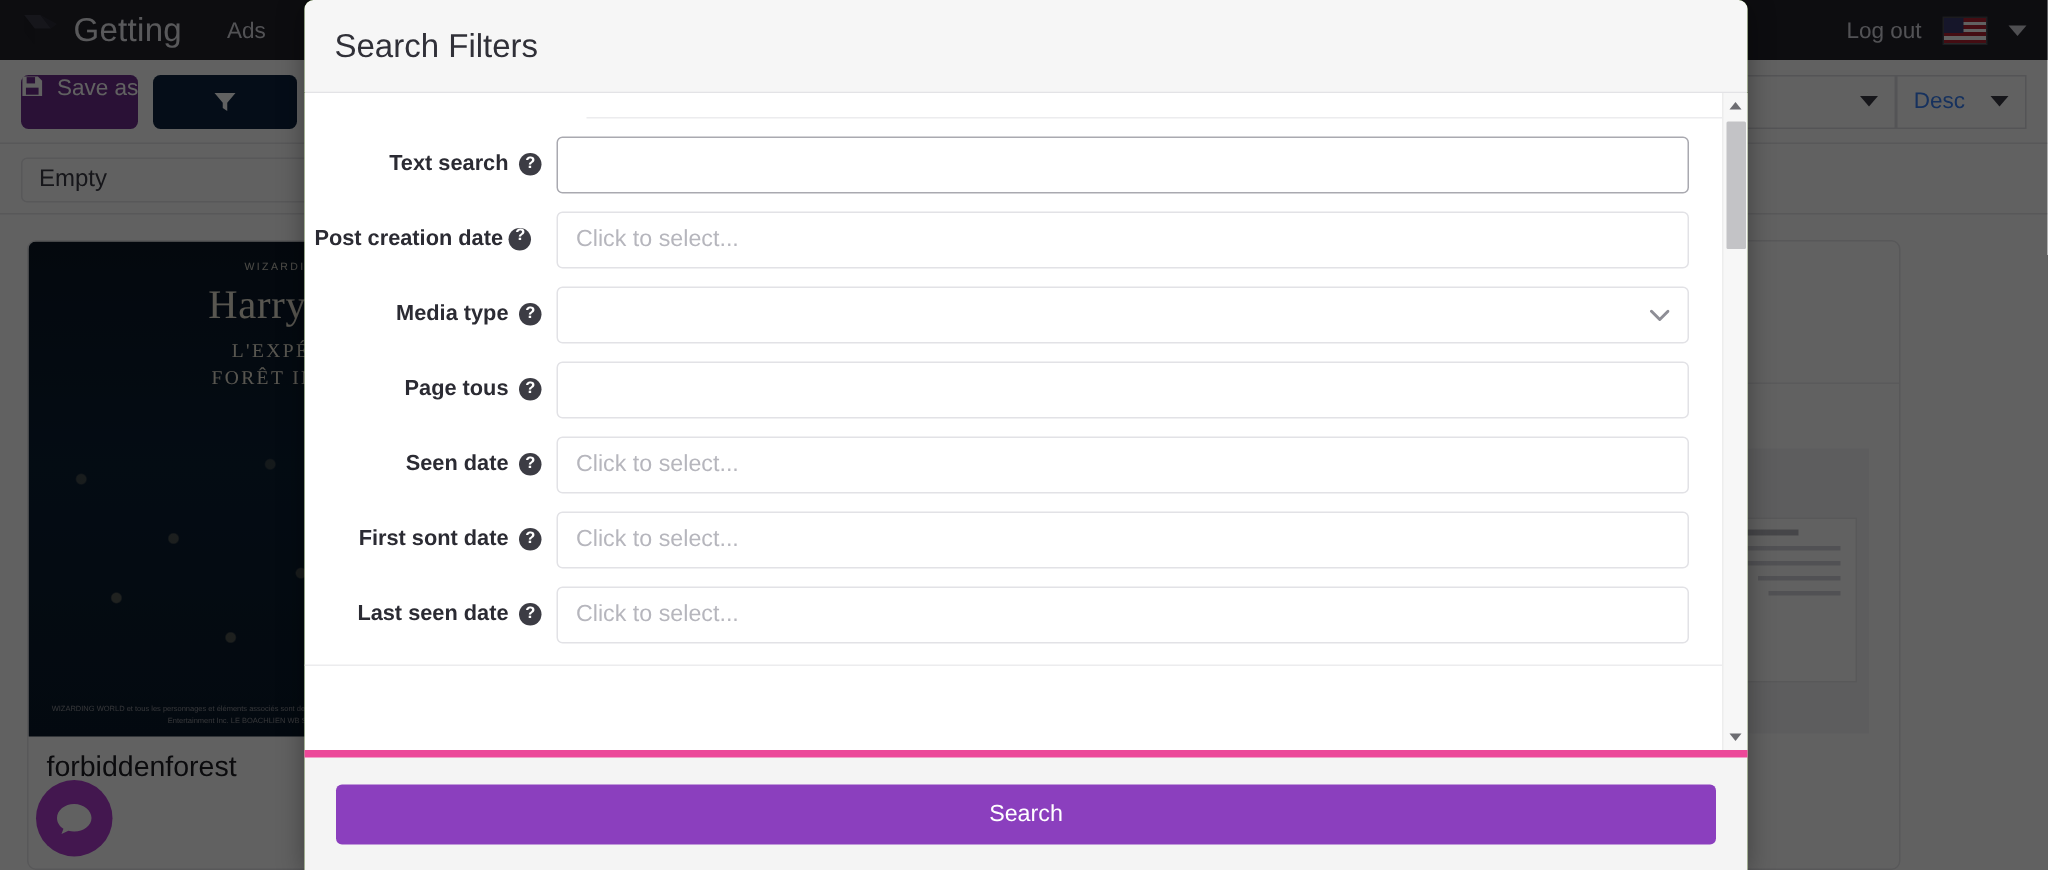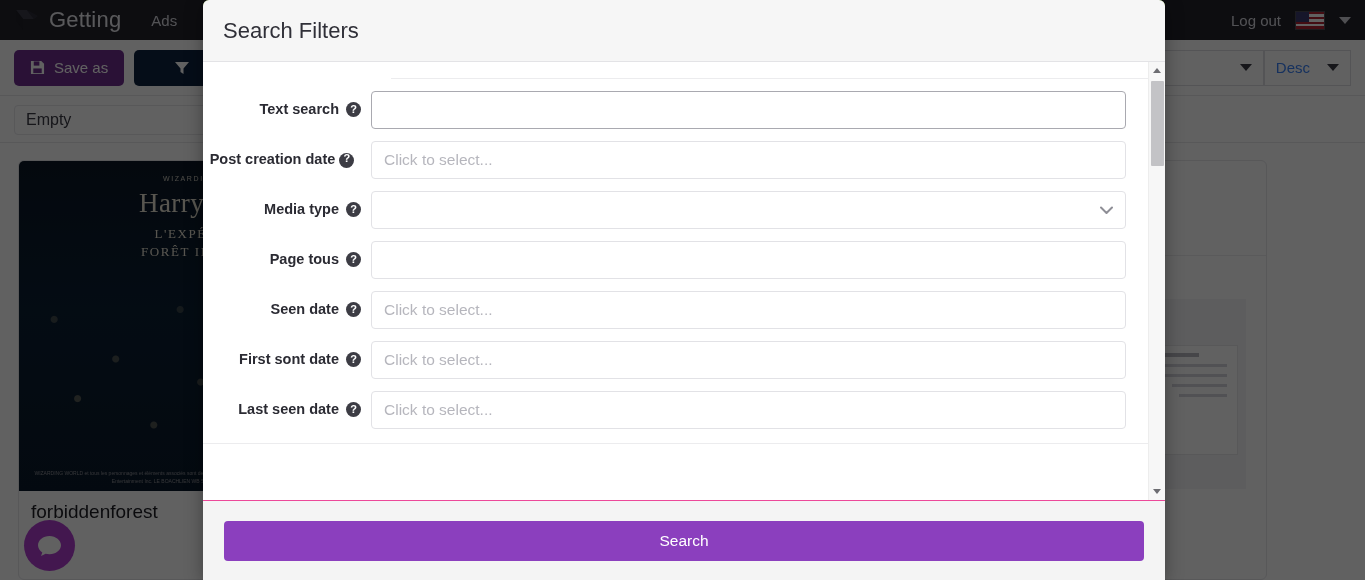--- a/index.html
+++ b/index.html
@@ -47,22 +47,22 @@
   }
 
   .toolbar {
     position: absolute; top: 40px; left: 0; right: 0; height: 56px;
     background: #ffffff; display: flex; align-items: center;
     padding: 0 14px; gap: 10px;
     border-bottom: 1px solid #e6e6ea;
   }
   .btn-saveas {
     background: #6f2f8f; color: #fff; border: none; border-radius: 5px;
-    height: 36px; padding: 0 16px; font-size: 15px;
-    display: flex; align-items: center; gap: 9px; cursor: pointer;
+    height: 36px; padding: 0 0; font-size: 15px;
+    display: flex; align-items: flex-start; gap: 9px; cursor: pointer;
   }
   .ico-save { width: 15px; height: 15px; display:block; }
   .btn-filter {
     background: #0e2440; color: #fff; border: none; border-radius: 5px;
     height: 36px; width: 96px; display: flex; align-items: center;
     justify-content: center; cursor: pointer;
   }
   .ico-funnel { width: 16px; height: 16px; display:block; }
   .toolbar-right { margin-left: auto; display: flex; align-items: center; }
   .sel {
@@ -224,21 +224,21 @@
   .tri-up { width:0;height:0;border-left:4px solid transparent;
             border-right:4px solid transparent;border-bottom:5px solid #6d6d72; }
   .tri-dn { width:0;height:0;border-left:4px solid transparent;
             border-right:4px solid transparent;border-top:5px solid #6d6d72; }
   .thumb {
     position: absolute; top: 19px; left: 2px; width: 13px; height: 85px;
     background: #c3c3c6; border-radius: 1px; cursor: pointer;
   }
 
   .modal-footer {
-    height: 80px; background: #f4f4f4; border-top: 1px solid #ec4899;
+    height: 80px; background: #f4f4f4; border-top: 5px solid #ec4899;
     display: flex; align-items: center; padding: 16px 21px;
   }
   .btn-search {
     width: 100%; height: 40px; background: #8b3fbe; color: #fff;
     border: none; border-radius: 4px; font-size: 15.5px;
     font-family: "Liberation Sans", sans-serif; cursor: pointer;
   }
 </style>
 </head>
 <body>

